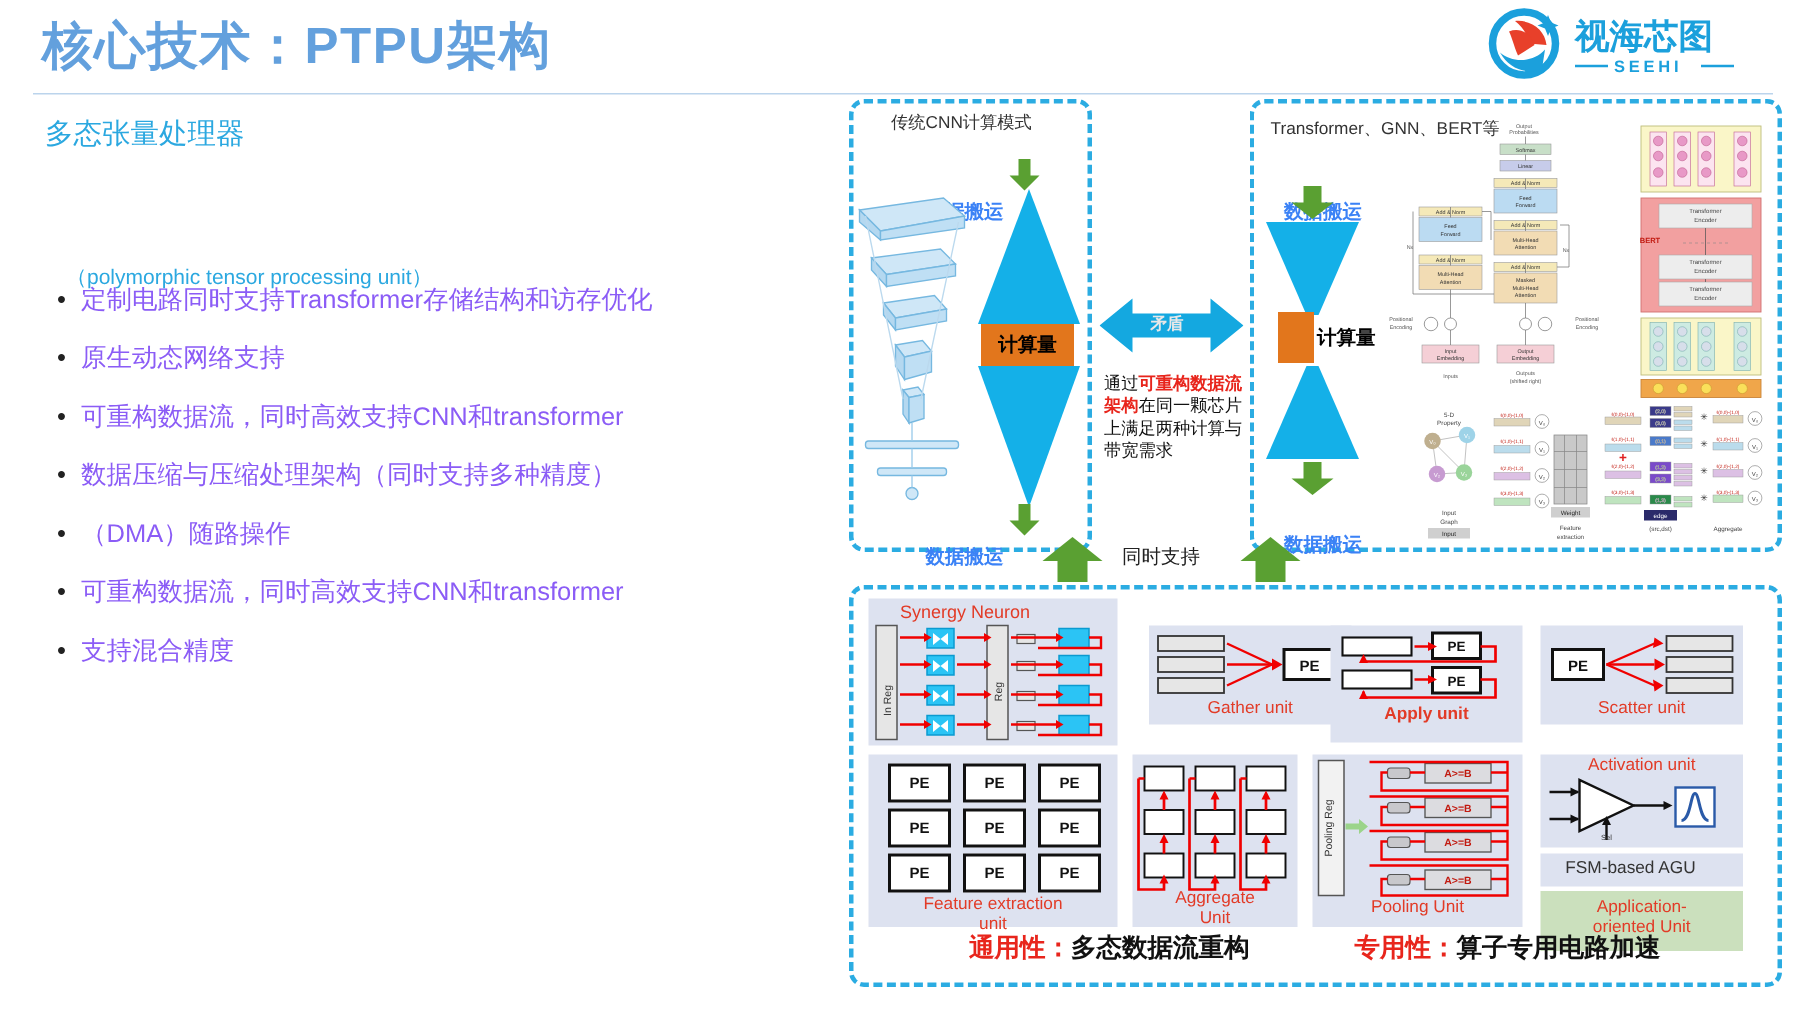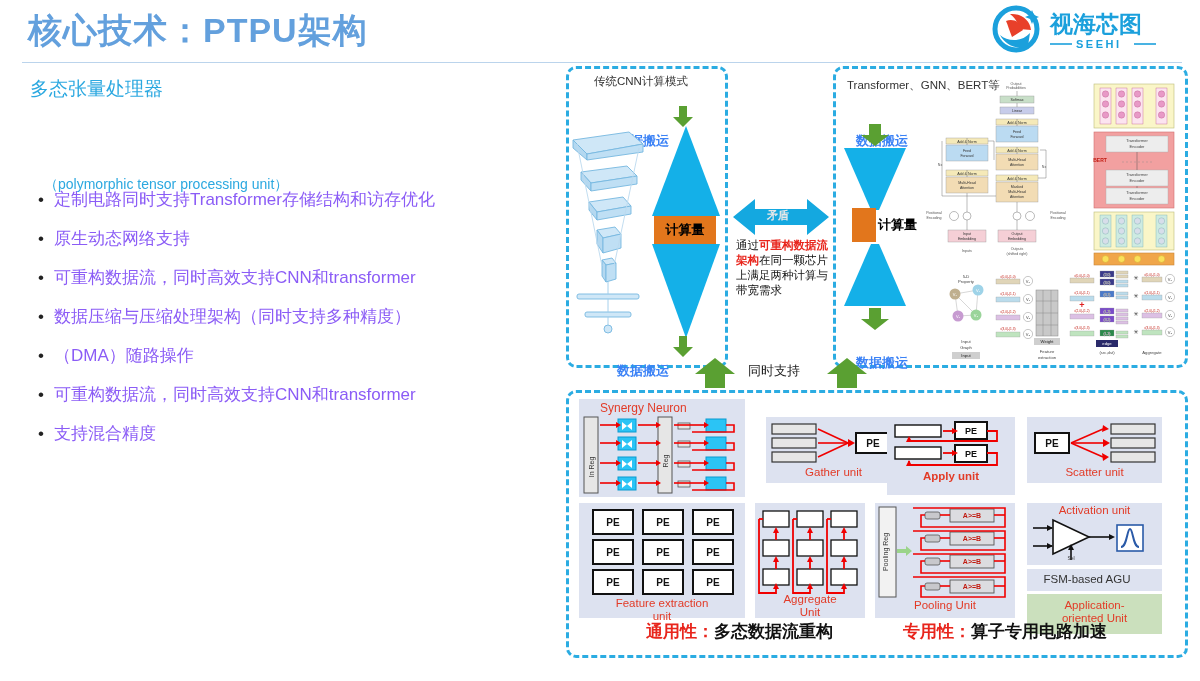--- a/index.html
+++ b/index.html
@@ -69,21 +69,21 @@
   }
 
   .green-arrow-down, .green-arrow-up { position: absolute; }
 
   .conflict-wrap { position: absolute; left: 733px; top: 196px; width: 96px; }
   .conflict-label {
     position: absolute; left: 24px; top: 16px; font-size: 11px;
     color: #E8E8E8; font-weight: bold; z-index: 3; white-space: nowrap;
   }
   .conflict-note {
-    position: absolute; left: 736px; top: 238px; width: 95px;
+    position: absolute; left: 736px; top: 249px; width: 95px;
     font-size: 11.5px; line-height: 15px; color: #111;
   }
   .conflict-note .hl { color: #E8251C; font-weight: bold; }
 
   .simul-label {
     position: absolute; left: 748px; top: 362px;
     font-size: 13px; color: #222; white-space: nowrap;
   }
 
   

